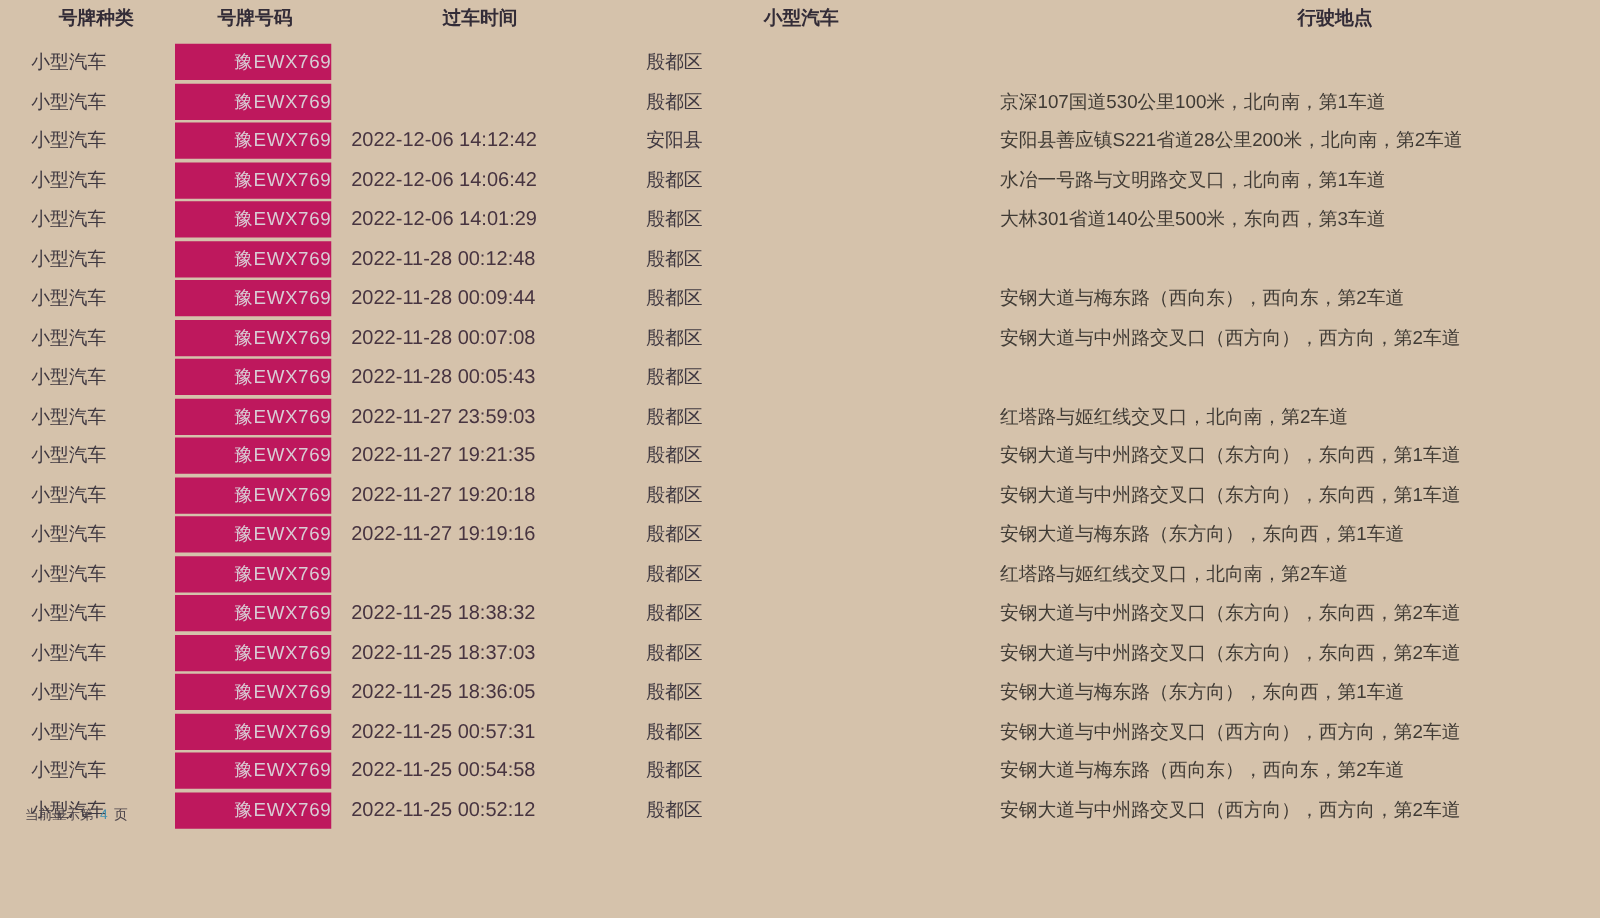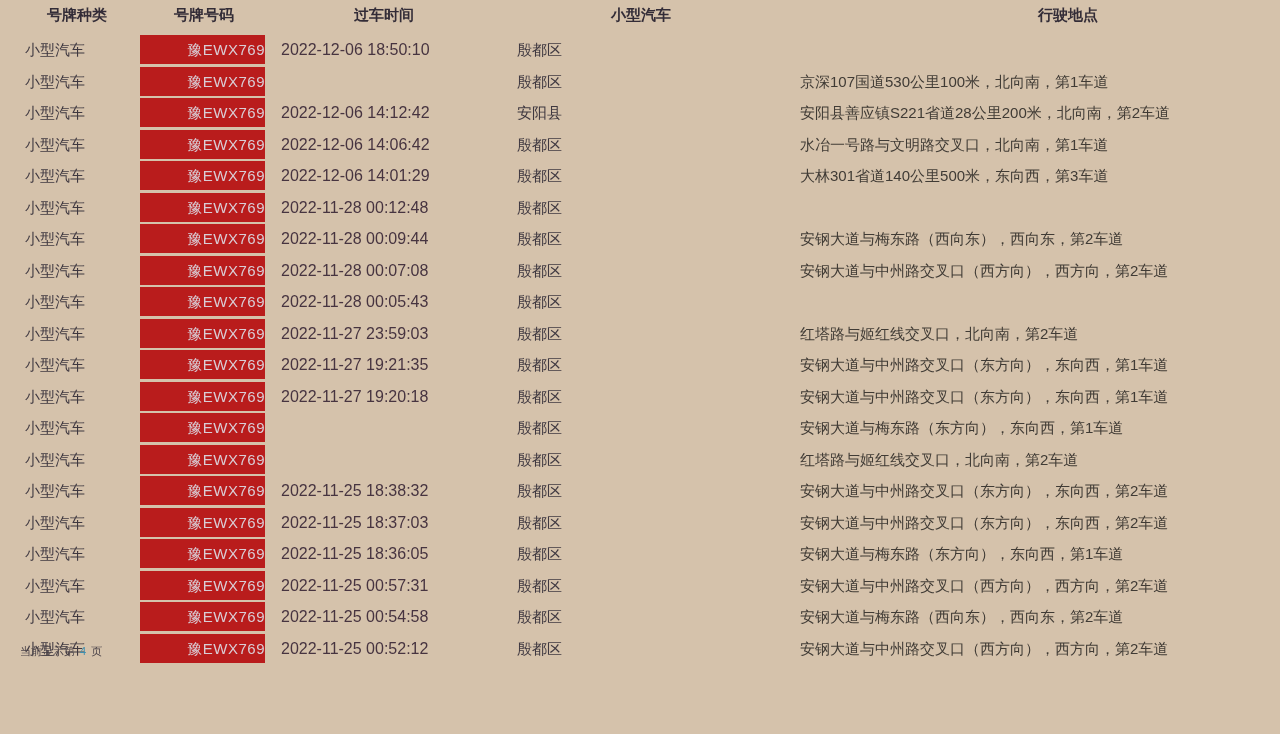--- a/index.html
+++ b/index.html
@@ -30,21 +30,21 @@
     position:absolute;top:0;height:31.5px;line-height:31.5px;
     white-space:nowrap;font-size:15px;color:#3f3840;
   }
   .c1{left:25px;}
   .c2{left:140px;width:125px;}
   .c3{left:281px;font-size:16px;color:#473440;}
   .c4{left:517px;}
   .c5{left:800px;color:#403b35;}
   .plate-badge{
     display:block;height:29px;margin-top:1px;line-height:29px;
-    background:#b91c1c;color:#d9cdd5;
+    background:#be185d;color:#d9cdd5;
     padding-left:4px;box-sizing:border-box;
     font-size:15px;letter-spacing:0.5px;cursor:pointer;
   }
   
   .pagination{
     position:absolute;left:20px;top:644px;
     font-size:11px;color:#4a4248;white-space:nowrap;
   }
   .page-num{color:#3e8fb0;margin:0 5px;}
 </style>
@@ -60,21 +60,20 @@
     <div class="hcell h4">小型汽车</div>
     <div class="hcell h5">行驶地点</div>
   </div>
 
   <div class="tbody" id="rows">
   <div class="trow">
     <div class="cell c1">小型汽车</div>
     <div class="cell c2">
       <span class="plate-badge">豫EWX769</span>
     </div>
-    <div class="cell c3">2022-12-06 18:50:10</div>
     <div class="cell c4">殷都区</div>
   </div>
 
   <div class="trow">
     <div class="cell c1">小型汽车</div>
     <div class="cell c2">
       <span class="plate-badge">豫EWX769</span>
     </div>
     <div class="cell c4">殷都区</div>
     <div class="cell c5">京深107国道530公里100米，北向南，第1车道</div>
@@ -176,20 +175,21 @@
     <div class="cell c3">2022-11-27 19:20:18</div>
     <div class="cell c4">殷都区</div>
     <div class="cell c5">安钢大道与中州路交叉口（东方向），东向西，第1车道</div>
   </div>
 
   <div class="trow">
     <div class="cell c1">小型汽车</div>
     <div class="cell c2">
       <span class="plate-badge">豫EWX769</span>
     </div>
+    <div class="cell c3">2022-11-27 19:19:16</div>
     <div class="cell c4">殷都区</div>
     <div class="cell c5">安钢大道与梅东路（东方向），东向西，第1车道</div>
   </div>
 
   <div class="trow">
     <div class="cell c1">小型汽车</div>
     <div class="cell c2">
       <span class="plate-badge">豫EWX769</span>
     </div>
     <div class="cell c4">殷都区</div>

